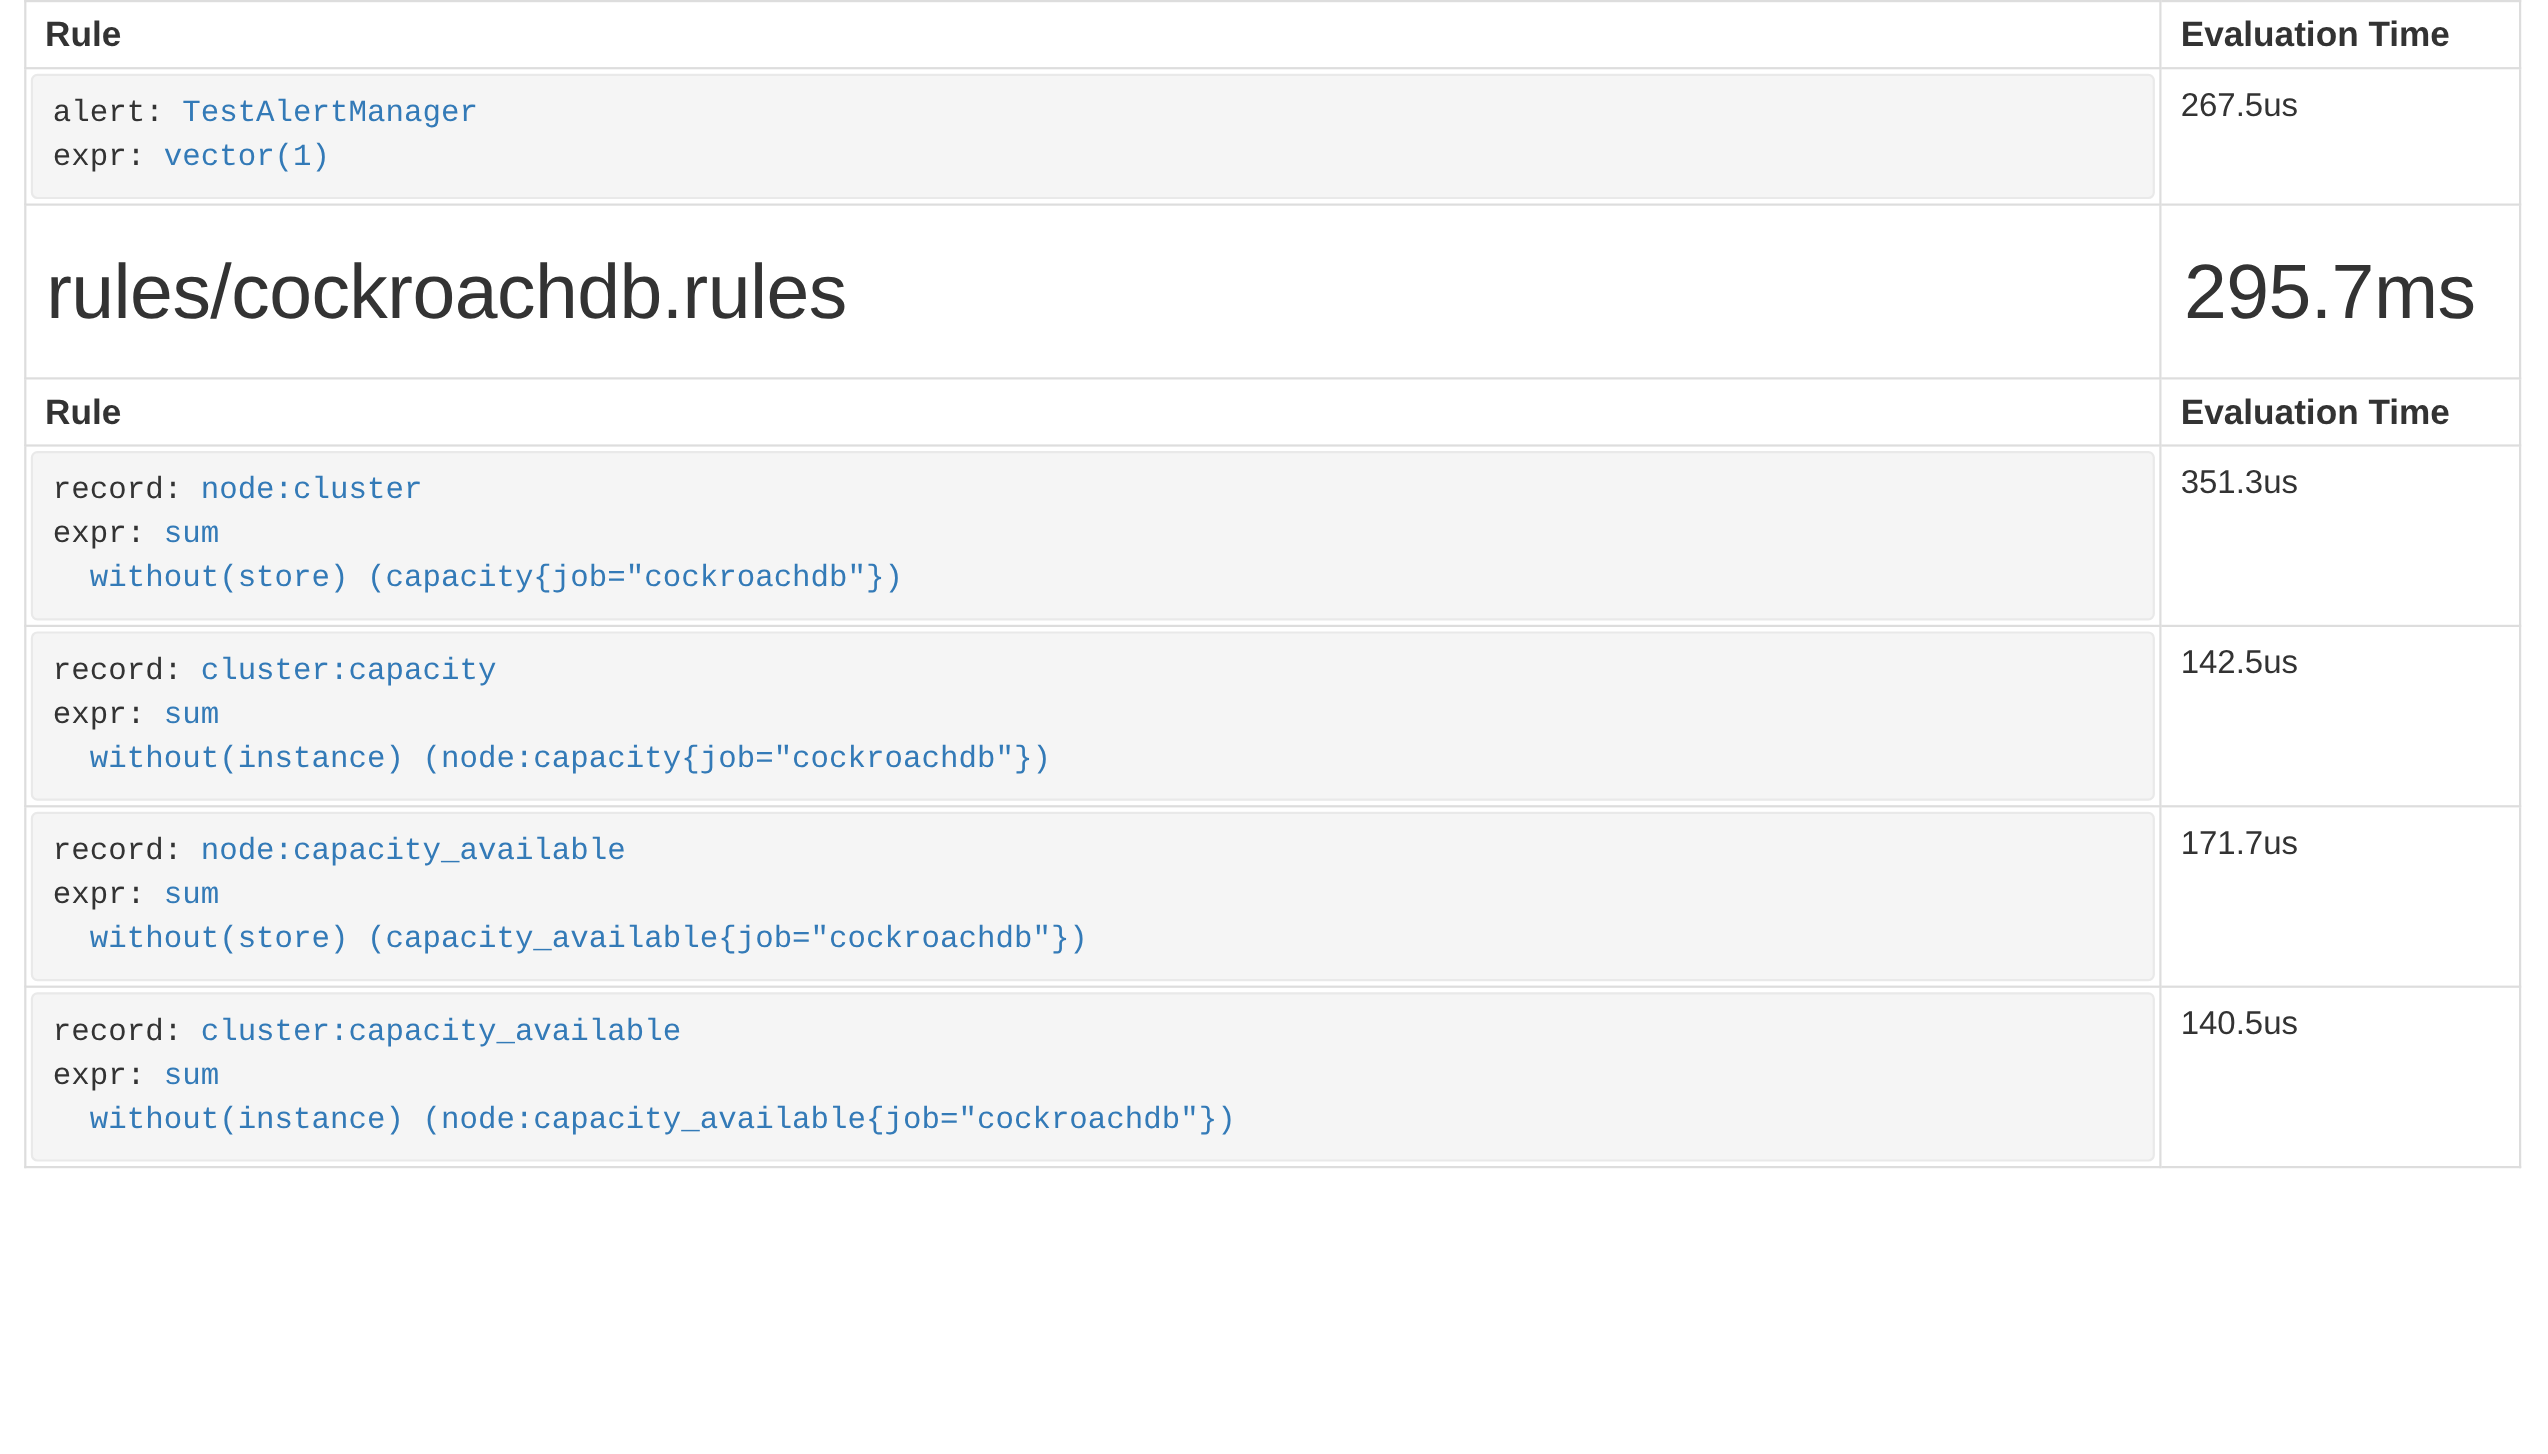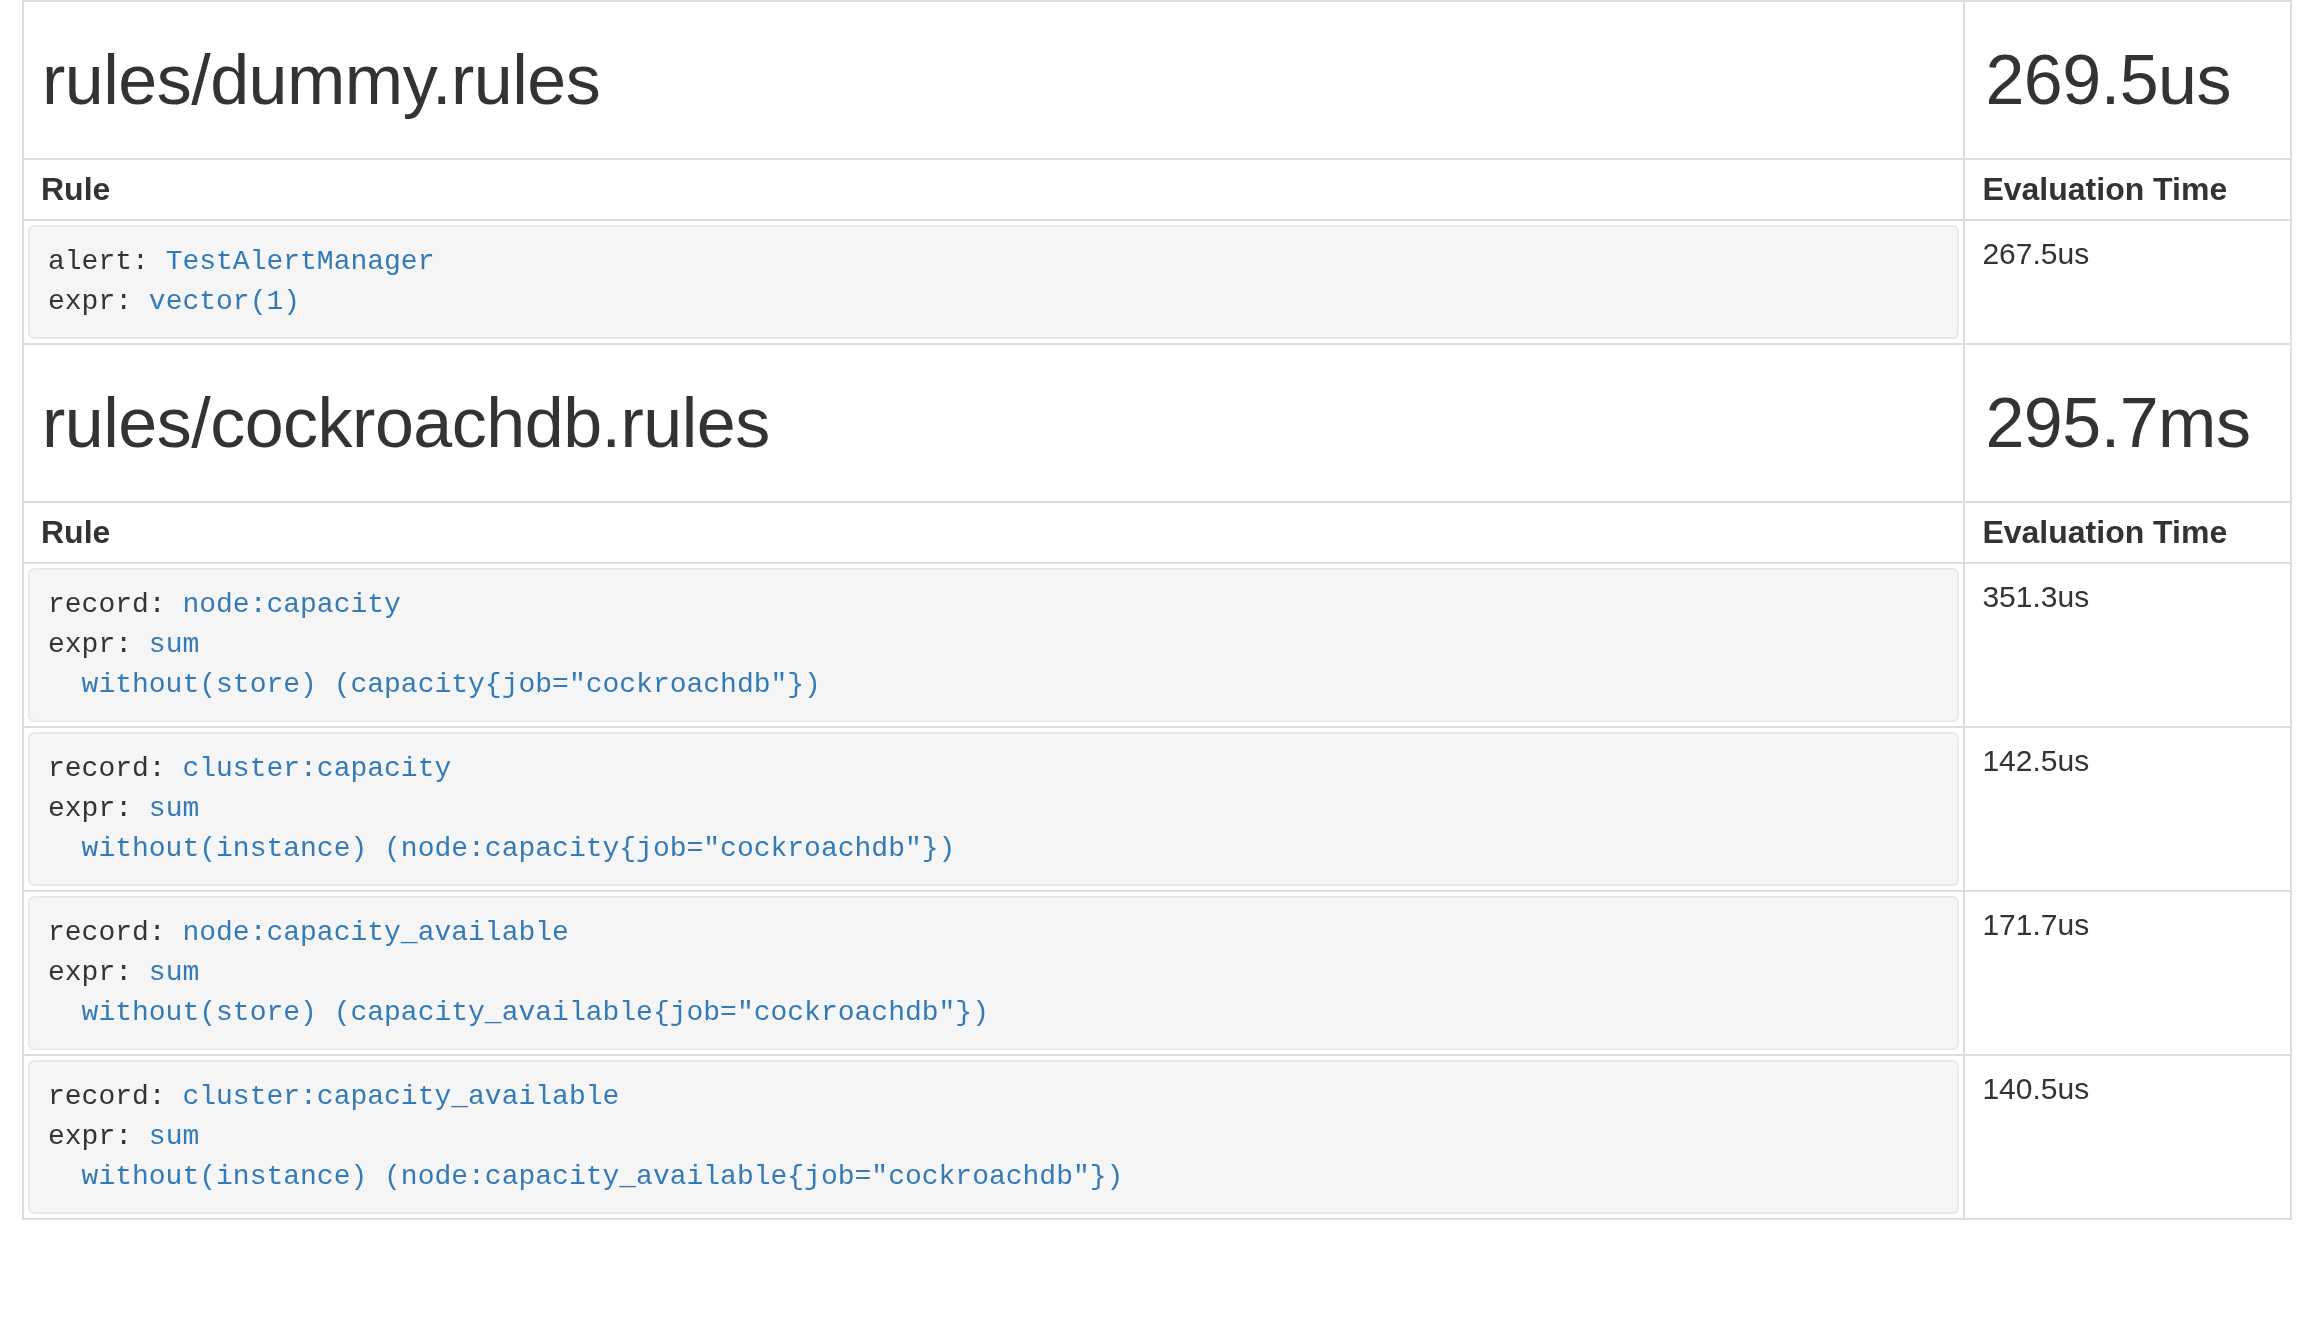--- a/index.html
+++ b/index.html
@@ -96,45 +96,41 @@
 <body>
 
 <div class="container">
   <table class="rules-table">
     <colgroup>
       <col class="col-rule">
       <col class="col-eval">
     </colgroup>
     <tbody id="rules-tbody">
         <tr>
-          <td class="group-name-cell"><span class="group-title">rules/dummy.rules</span></td>
-          <td class="group-time-cell">269.5us</td>
-        </tr>
-        <tr>
           <th class="col-header">Rule</th>
           <th class="col-header">Evaluation Time</th>
         </tr>
         <tr>
           <td class="rule-cell">
             <pre class="rule-code"><span>alert: </span><a class="rule-link">TestAlertManager</a><span>
 expr: </span><a class="rule-link">vector(1)</a></pre>
           </td>
           <td class="eval-cell">267.5us</td>
         </tr>
         <tr>
           <td class="group-name-cell"><span class="group-title">rules/cockroachdb.rules</span></td>
           <td class="group-time-cell">295.7ms</td>
         </tr>
         <tr>
           <th class="col-header">Rule</th>
           <th class="col-header">Evaluation Time</th>
         </tr>
         <tr>
           <td class="rule-cell">
-            <pre class="rule-code"><span>record: </span><a class="rule-link">node:capacity</a><span>
+            <pre class="rule-code"><span>record: </span><a class="rule-link">node:cluster</a><span>
 expr: </span><a class="rule-link">sum
   without(store) (capacity{job="cockroachdb"})</a></pre>
           </td>
           <td class="eval-cell">351.3us</td>
         </tr>
         <tr>
           <td class="rule-cell">
             <pre class="rule-code"><span>record: </span><a class="rule-link">cluster:capacity</a><span>
 expr: </span><a class="rule-link">sum
   without(instance) (node:capacity{job="cockroachdb"})</a></pre>

